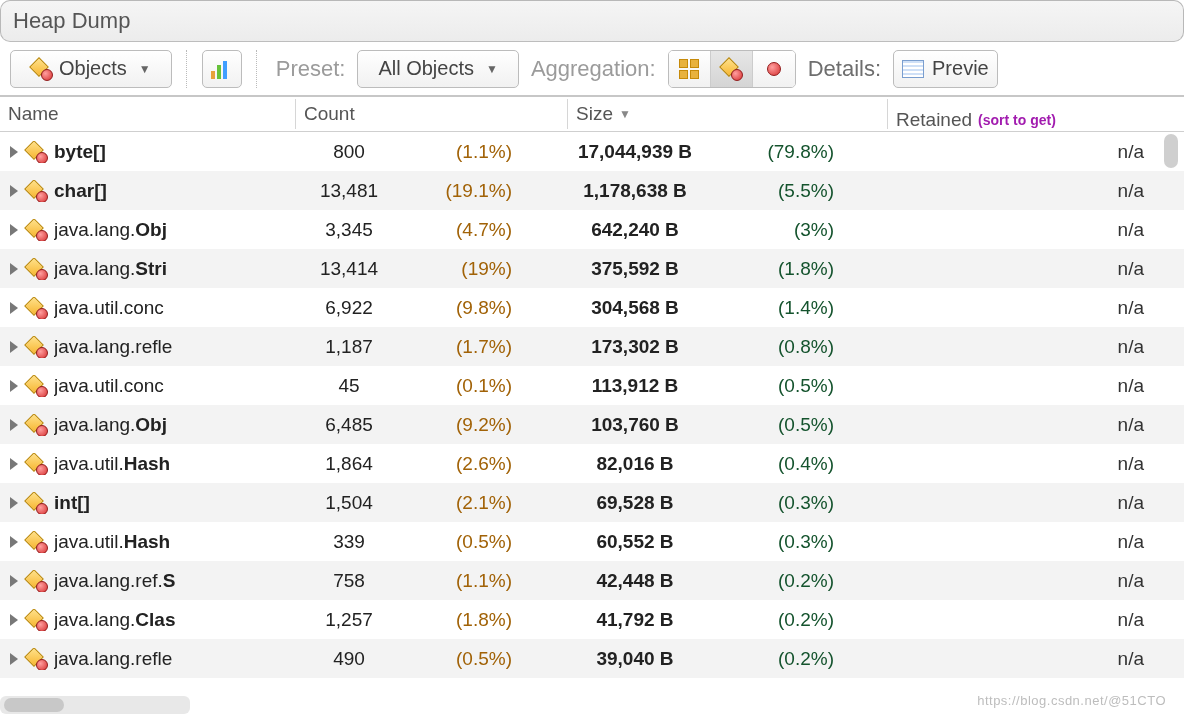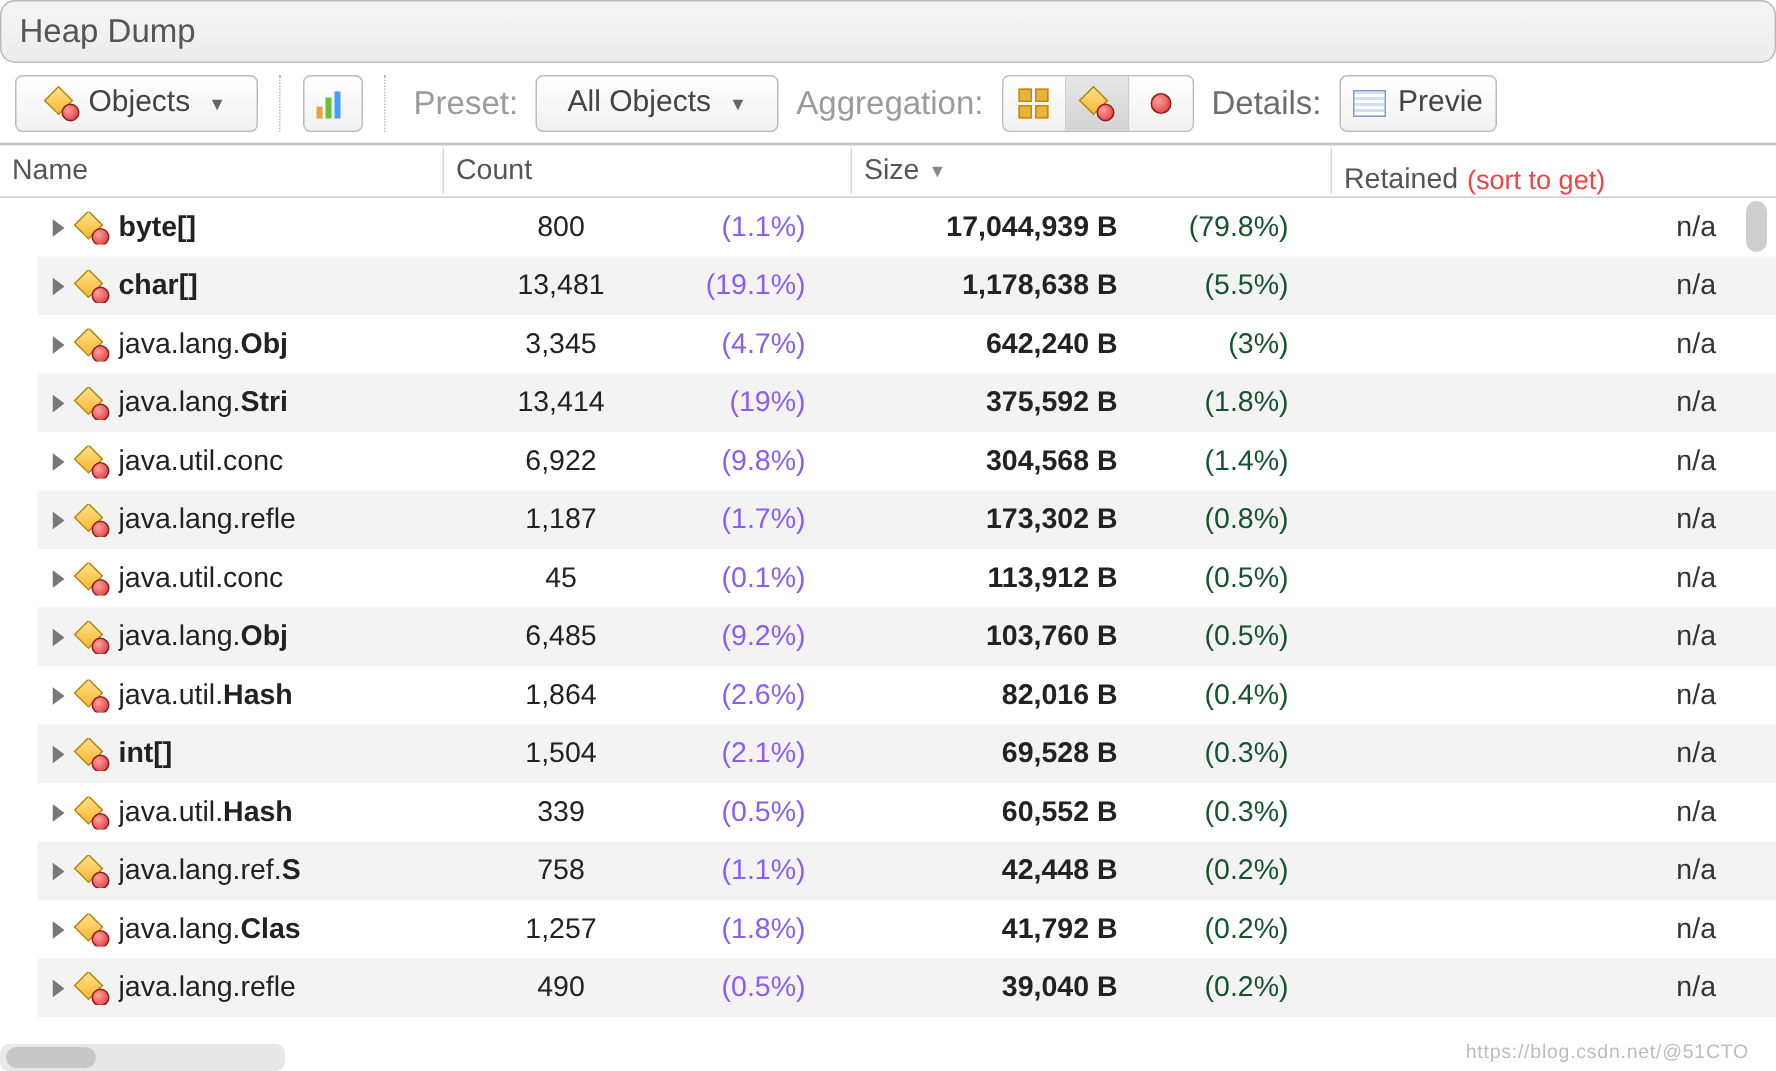--- a/index.html
+++ b/index.html
@@ -82,36 +82,36 @@
     border-bottom:1px solid #cfcfcf;
     color:#555;
   }
   .th { padding: 4px 8px; border-right:1px solid #d6d6d6; display:flex; align-items:center; gap:6px; }
   .th:last-child { border-right:none; }
   .col-name { width: 296px; }
   .col-count { width: 272px; }
   .col-size { width: 320px; }
   .col-ret { flex:1; padding-right: 30px; margin-top: 12px; }
   .th .sort { font-size:12px; color:#888; }
-  .th .hint { color:#ef4444; font-size:18px; }
-  .rows { overflow:hidden;padding-left:25px; }
+  .th .hint { color:#a21caf; font-size:14px;font-weight:bold; }
+  .rows { overflow:hidden; }
   .row {
     display:flex; align-items:center; height:39px;
     padding: 0 6px 0 10px;
   }
   .row.alt { background:#f3f3f3; }
   .cell { display:flex; align-items:center; }
   .c-name { width: 238px; gap:8px; overflow:hidden; white-space:nowrap; }
   .tri { width:0;height:0;border-top:6px solid transparent;border-bottom:6px solid transparent;border-left:8px solid #787878; flex:0 0 auto; cursor:pointer; }
   .cname-text { overflow:hidden; text-overflow:clip; }
   .c-count { width:272px; justify-content:flex-end; gap:16px; }
   .c-count .num { width:110px; text-align:center; }
-  .c-count .pct { width:100px; text-align:right; color:#8b5cf6; padding-right:8px; }
+  .c-count .pct { width:100px; text-align:right; color:#a16207; padding-right:8px; }
   .c-size { width:320px; justify-content:flex-end; gap:10px; }
-  .c-size .num { width:170px; text-align:right; font-weight:600; }
+  .c-size .num { width:170px; text-align:center; font-weight:600; }
   .c-size .pct { width:110px; text-align:right; color:#14532d; padding-right:6px; }
   .c-ret { flex:1; justify-content:flex-end; padding-right:34px; color:#333; }
   .strong { font-weight:700; }
   .scroll-thumb { position:absolute; top:37px; right:6px; width:14px; height:34px; background:#cfcfcf; border-radius:7px; }
   .hscroll-track { position:absolute; left:0; bottom:0; height:18px; width:190px; background:#e8e8e8; border-radius:6px; }
   .hscroll-thumb { position:absolute; left:4px; bottom:2px; height:14px; width:60px; background:#c8c8c8; border-radius:7px; }
   .watermark { position:absolute; right:18px; bottom:6px; color:#bdbdbd; font-size:13px; letter-spacing:0.5px; }
 </style>
 </head>
 <body>

